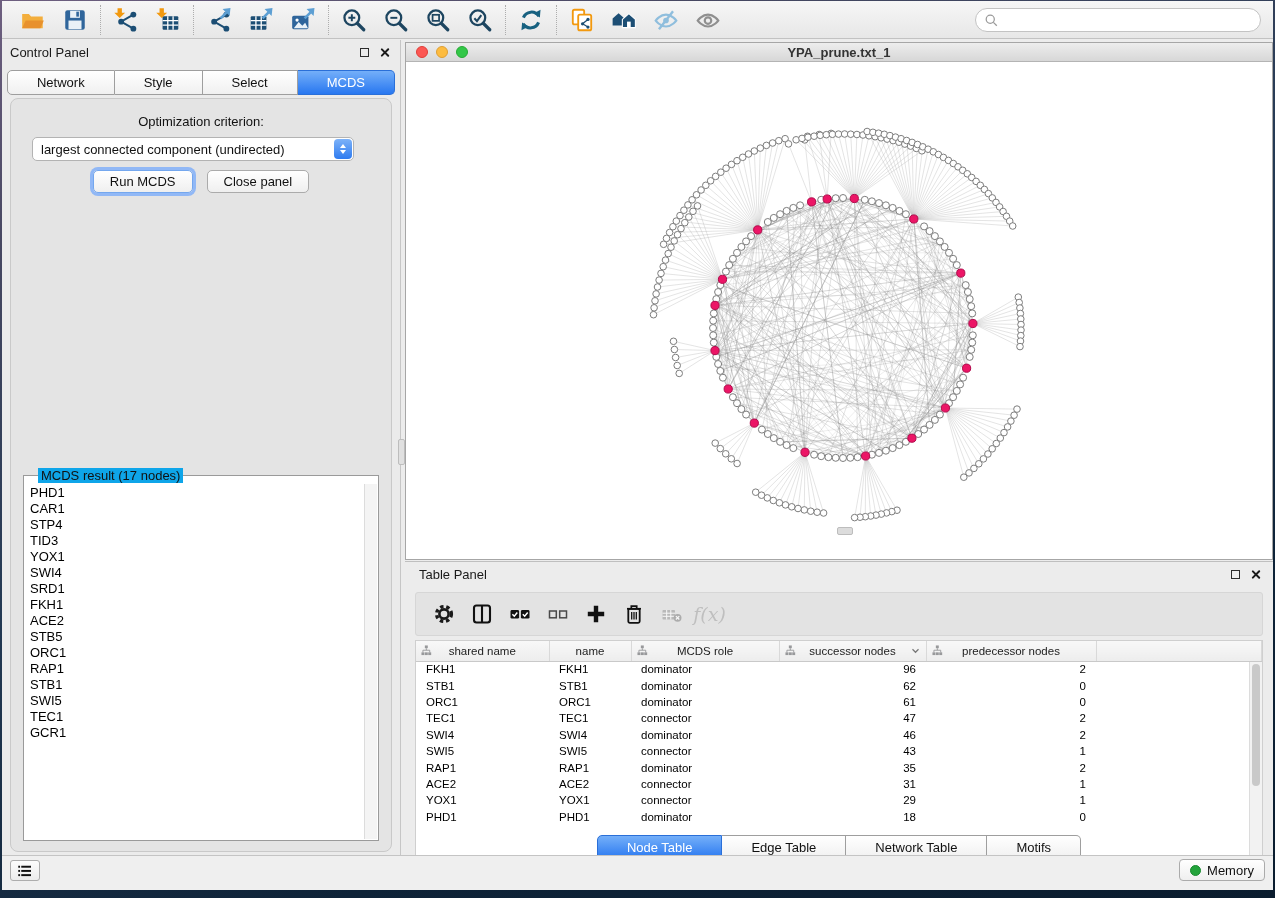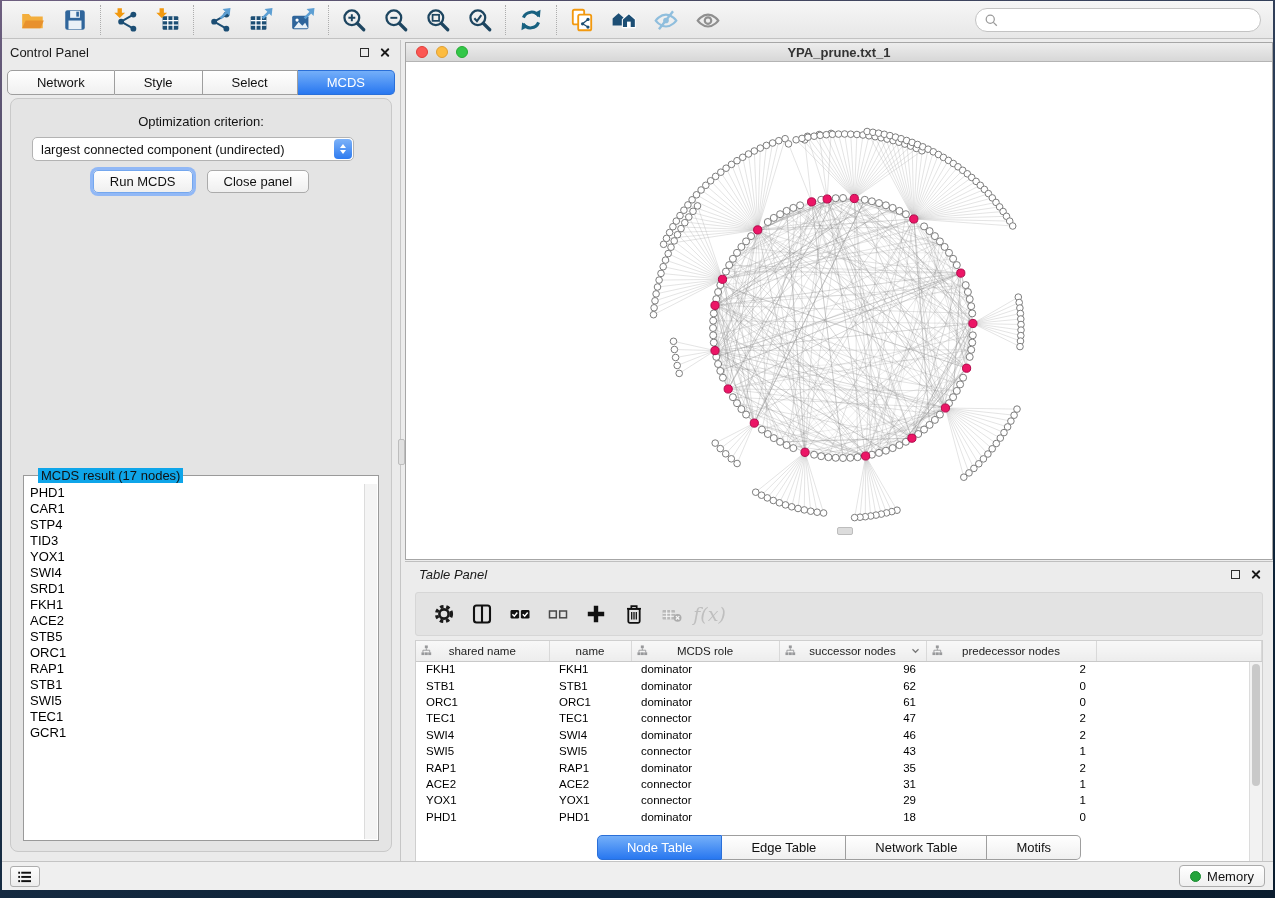--- a/index.html
+++ b/index.html
@@ -58,40 +58,40 @@
   
   .net-win{position:absolute;left:403px;top:41px;right:0;height:518px;border:1px solid #A6A6A6;background:#fff;}
   .net-title{height:19px;background:linear-gradient(#EDEDED,#D7D7D7);border-bottom:1px solid #B4B4B4;
     position:relative;display:flex;align-items:center;justify-content:center;font-size:13px;font-weight:bold;color:#333;}
   .lights{position:absolute;left:10px;top:3px;display:flex;gap:8px;}
   .light{width:12px;height:12px;border-radius:50%;border:none;padding:0;cursor:pointer;}
   .net-canvas{position:absolute;left:0;top:20px;right:0;bottom:0;overflow:hidden;background:#fff;}
 
   
   .table-panel{position:absolute;left:403px;top:560px;right:0;bottom:29px;background:#ECECEC;border-top:1px solid #BFBFBF;}
-  .tp-header{height:26px;line-height:26px;padding-left:14px;font-size:13px;color:#1a1a1a;position:relative;font-style:italic;}
+  .tp-header{height:26px;line-height:26px;padding-left:14px;font-size:13px;color:#1a1a1a;position:relative;}
   .tp-toolbar{position:absolute;left:10px;right:10px;top:30px;height:44px;background:#E3E3E3;border:1px solid #D6D6D6;
     border-radius:3px;display:flex;align-items:center;gap:11px;padding-left:14px;}
   .tp-btn{width:27px;height:27px;display:flex;align-items:center;justify-content:center;background:none;border:none;padding:0;cursor:pointer;}
   .tp-btn.disabled{opacity:.75;cursor:default;}
   .fx-label{font-size:19px;font-style:italic;font-family:"DejaVu Serif",serif;color:#B3B3B3;}
   .tp-table{position:absolute;left:10px;right:10px;top:78px;height:232px;background:#fff;border:1px solid #CFCFCF;overflow:hidden;}
   table.nt{border-collapse:collapse;table-layout:fixed;width:100%;}
   table.nt th{height:20px;background:linear-gradient(#F8F8F8,#EDEDED);border-right:1px solid #D9D9D9;
     border-bottom:1px solid #C9C9C9;font-weight:normal;font-size:11.5px;color:#222;position:relative;text-align:center;padding:0;}
   table.nt td{font-size:11.5px;height:16.4px;padding:0 10px;color:#000;white-space:nowrap;overflow:hidden;}
   td.num{text-align:right;}
   .hier-ic{position:absolute;left:5px;top:4px;}
   .sort-ic{position:absolute;right:6px;top:7px;}
   .tp-vscroll{position:absolute;right:0;top:21px;bottom:0;width:13px;background:#F2F2F2;border-left:1px solid #DCDCDC;}
   .tp-vthumb{position:absolute;left:2px;right:2px;top:2px;height:122px;background:#C9C9C9;border-radius:5px;}
   .tp-tabs{position:absolute;left:0;right:0;top:273px;display:flex;justify-content:center;}
 
   
-  .status-bar{position:absolute;left:0;right:0;bottom:0;height:29px;background:#EFEFEF;border-top:1px solid #C4C4C4;}
+  .status-bar{position:absolute;left:0;right:0;bottom:0;height:35px;background:#EFEFEF;border-top:1px solid #C4C4C4;}
   .list-btn{position:absolute;left:8px;top:4px;width:30px;height:21px;border:1px solid #ADADAD;border-radius:3px;
     background:linear-gradient(#FDFDFD,#ECECEC);display:flex;align-items:center;justify-content:center;cursor:pointer;padding:0;}
   .memory-btn{position:absolute;right:8px;top:3px;height:22px;border:1px solid #ABABAB;border-radius:4px;
     background:linear-gradient(#FFFFFF,#EFEFEF);display:flex;align-items:center;gap:6px;padding:0 10px;font-size:13px;color:#111;cursor:pointer;}
   .mem-dot{width:11px;height:11px;border-radius:50%;}
 </style>
 </head>
 <body>
 
 <div id="app">

